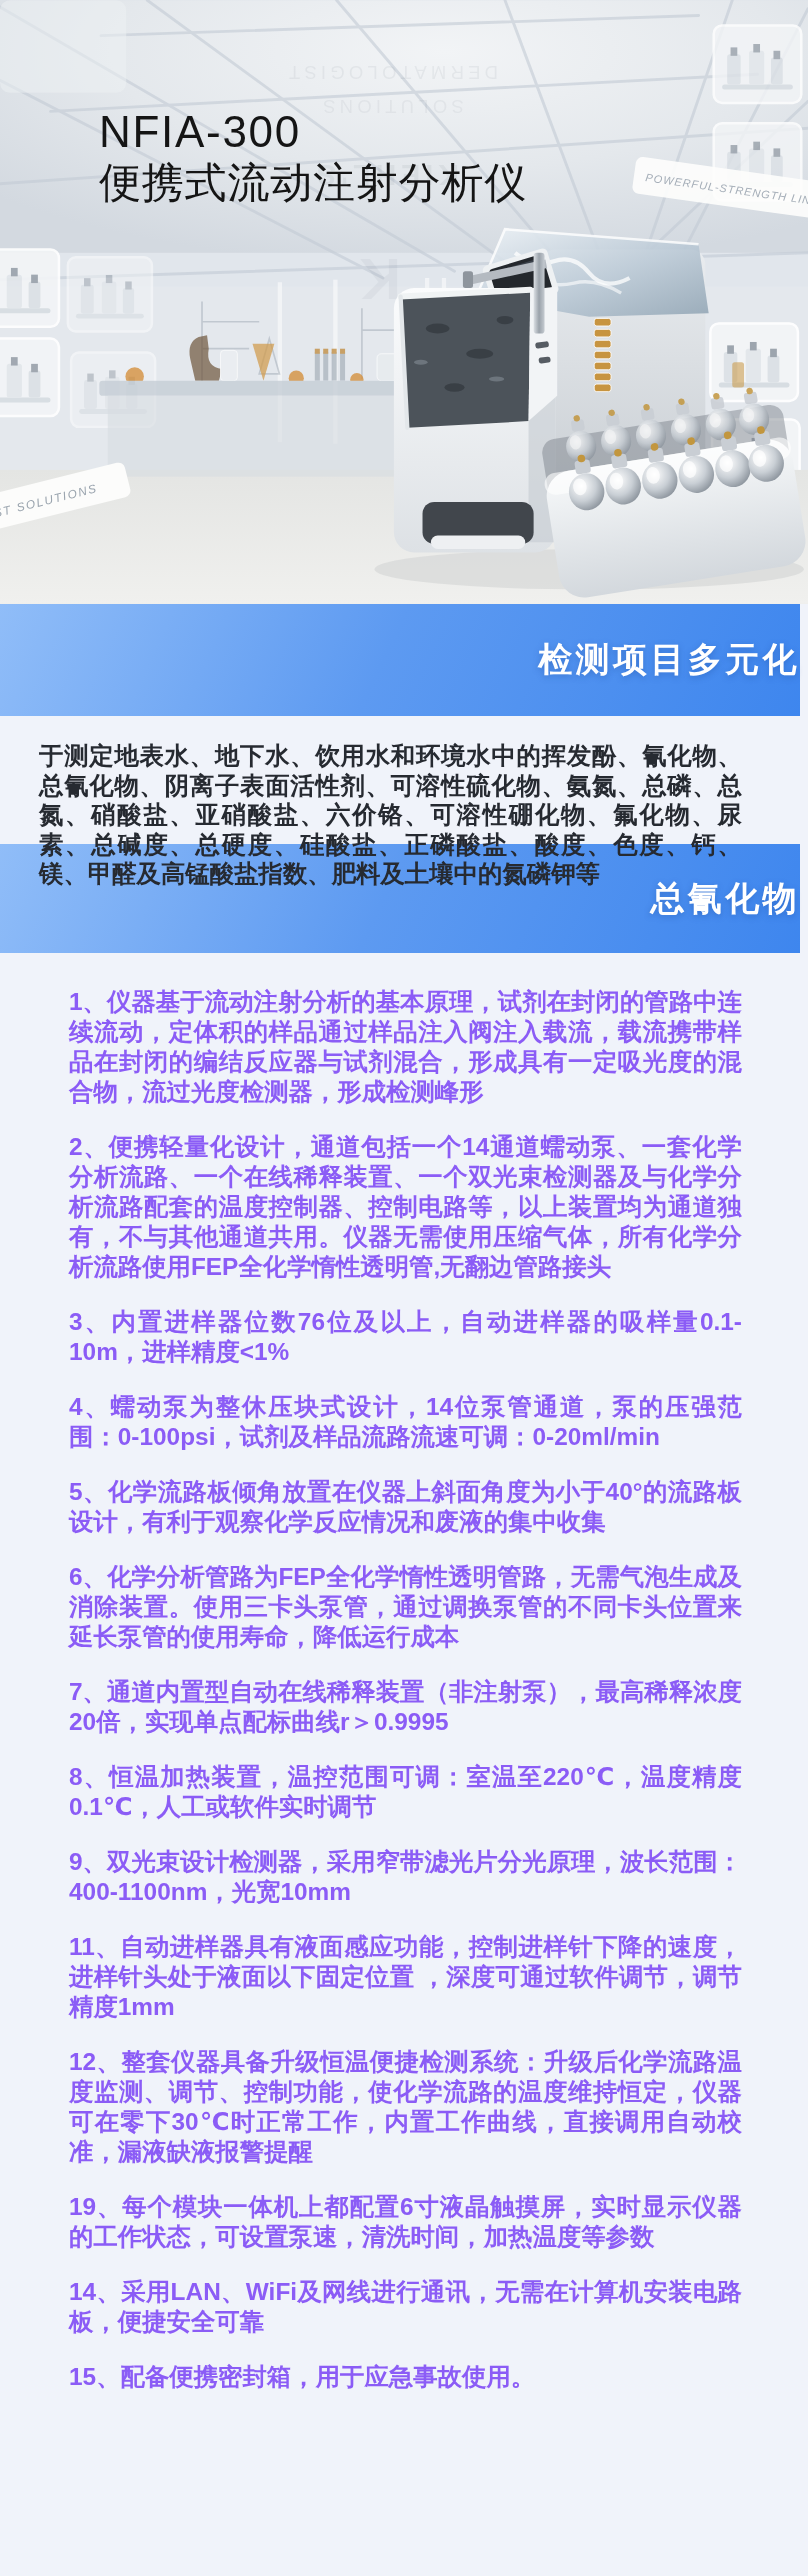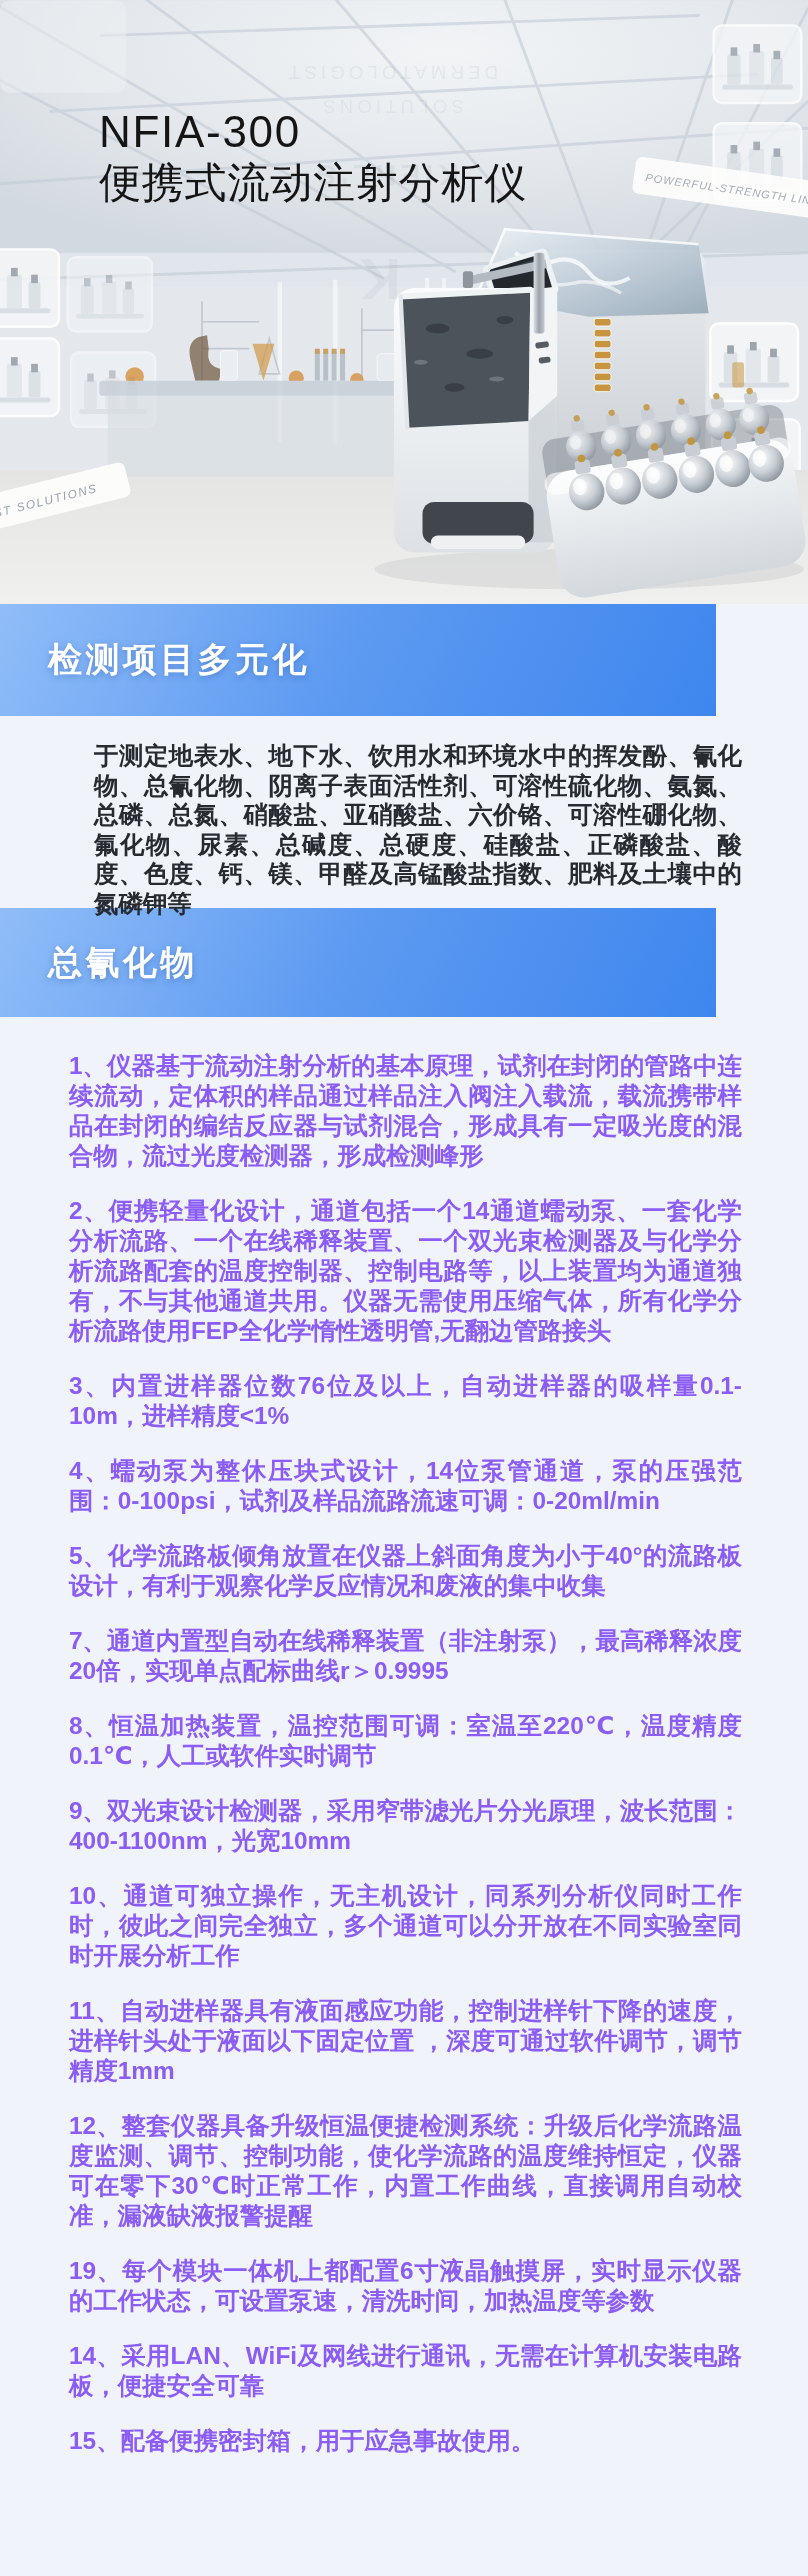--- a/index.html
+++ b/index.html
@@ -8,29 +8,29 @@
 
   
   .hero{position:relative;width:808px;height:604px;overflow:hidden;
         background:linear-gradient(180deg,#dce2e9 0%,#e6e9ec 42%,#eaebe9 60%,#ececea 100%);}
   .hero svg{position:absolute;left:0;top:0;}
   .hero-title{position:absolute;left:99px;top:106px;font-weight:normal;color:#151515;z-index:3;}
   .hero-title .model{font-size:44px;line-height:52px;letter-spacing:1.7px;}
   .hero-title .name{font-size:42px;line-height:49px;letter-spacing:0.8px;}
 
   
-  .band{width:668px;display:flex;align-items:center;justify-content:flex-start;
-        background:linear-gradient(115deg,#90bdf8 0%,#5d9af1 48%,#3e86ee 100%);padding-left:48px;}
+  .band{width:800px;display:flex;align-items:center;justify-content:flex-end;
+        background:linear-gradient(115deg,#90bdf8 0%,#5d9af1 48%,#3e86ee 100%);}
   .band-detection{height:112px;}
   .band-tech{height:109px;}
   .band h2{margin:0;color:#ffffff;font-size:34px;font-weight:bold;letter-spacing:3.4px;
            text-shadow:0 1.7px 6.7px rgba(25,70,150,.35);}
 
   
-  .detection-body{height:192px;box-sizing:border-box;padding:25px 66px 0 94px;background:#f0f3fa;}
+  .detection-body{height:128px;box-sizing:border-box;padding:25px 66px 0 39px;background:#f0f3fa;}
   .detection-body p{margin:0;font-size:24.4px;line-height:29.5px;font-weight:bold;color:#262a31;
                     text-align:justify;}
   .tech-body{min-height:1576px;box-sizing:border-box;padding:34px 66px 34px 69px;background:#f0f3fa;}
   .tech-body p{margin:0 0 25px 0;font-size:24.4px;line-height:30px;font-weight:bold;color:#8b5cf6;
                text-align:justify;}
   .tech-body p:last-child{margin-bottom:0;}
 </style>
 </head>
 <body>
 
@@ -276,24 +276,24 @@
 
   <div class="band band-tech">
     <h2>总氰化物</h2>
   </div>
   <div class="tech-body">
     <p>1、仪器基于流动注射分析的基本原理，试剂在封闭的管路中连续流动，定体积的样品通过样品注入阀注入载流，载流携带样品在封闭的编结反应器与试剂混合，形成具有一定吸光度的混合物，流过光度检测器，形成检测峰形</p>
     <p>2、便携轻量化设计，通道包括一个14通道蠕动泵、一套化学分析流路、一个在线稀释装置、一个双光束检测器及与化学分析流路配套的温度控制器、控制电路等，以上装置均为通道独有，不与其他通道共用。仪器无需使用压缩气体，所有化学分析流路使用FEP全化学惰性透明管,无翻边管路接头</p>
     <p>3、内置进样器位数76位及以上，自动进样器的吸样量0.1-10m，进样精度&lt;1%</p>
     <p>4、蠕动泵为整休压块式设计，14位泵管通道，泵的压强范围：0-100psi，试剂及样品流路流速可调：0-20ml/min</p>
     <p>5、化学流路板倾角放置在仪器上斜面角度为小于40°的流路板设计，有利于观察化学反应情况和废液的集中收集</p>
+    <p>6、化学分析管路为FEP全化学惰性透明管路，无需气泡生成及消除装置。使用三卡头泵管，通过调换泵管的不同卡头位置来延长泵管的使用寿命，降低运行成本</p>
     <p>7、通道内置型自动在线稀释装置（非注射泵），最高稀释浓度20倍，实现单点配标曲线r＞0.9995</p>
     <p>8、恒温加热装置，温控范围可调：室温至220℃，温度精度0.1℃，人工或软件实时调节</p>
     <p>9、双光束设计检测器，采用窄带滤光片分光原理，波长范围：400-1100nm，光宽10mm</p>
-    <p>10、通道可独立操作，无主机设计，同系列分析仪同时工作时，彼此之间完全独立，多个通道可以分开放在不同实验室同时开展分析工作</p>
     <p>11、自动进样器具有液面感应功能，控制进样针下降的速度，进样针头处于液面以下固定位置 ，深度可通过软件调节，调节精度1mm</p>
     <p>12、整套仪器具备升级恒温便捷检测系统：升级后化学流路温度监测、调节、控制功能，使化学流路的温度维持恒定，仪器可在零下30℃时正常工作，内置工作曲线，直接调用自动校准，漏液缺液报警提醒</p>
     <p>19、每个模块一体机上都配置6寸液晶触摸屏，实时显示仪器的工作状态，可设置泵速，清洗时间，加热温度等参数</p>
     <p>14、采用LAN、WiFi及网线进行通讯，无需在计算机安装电路板，便捷安全可靠</p>
     <p>15、配备便携密封箱，用于应急事故使用。</p>
   </div>
 </div>
 
 
 </body></html>

